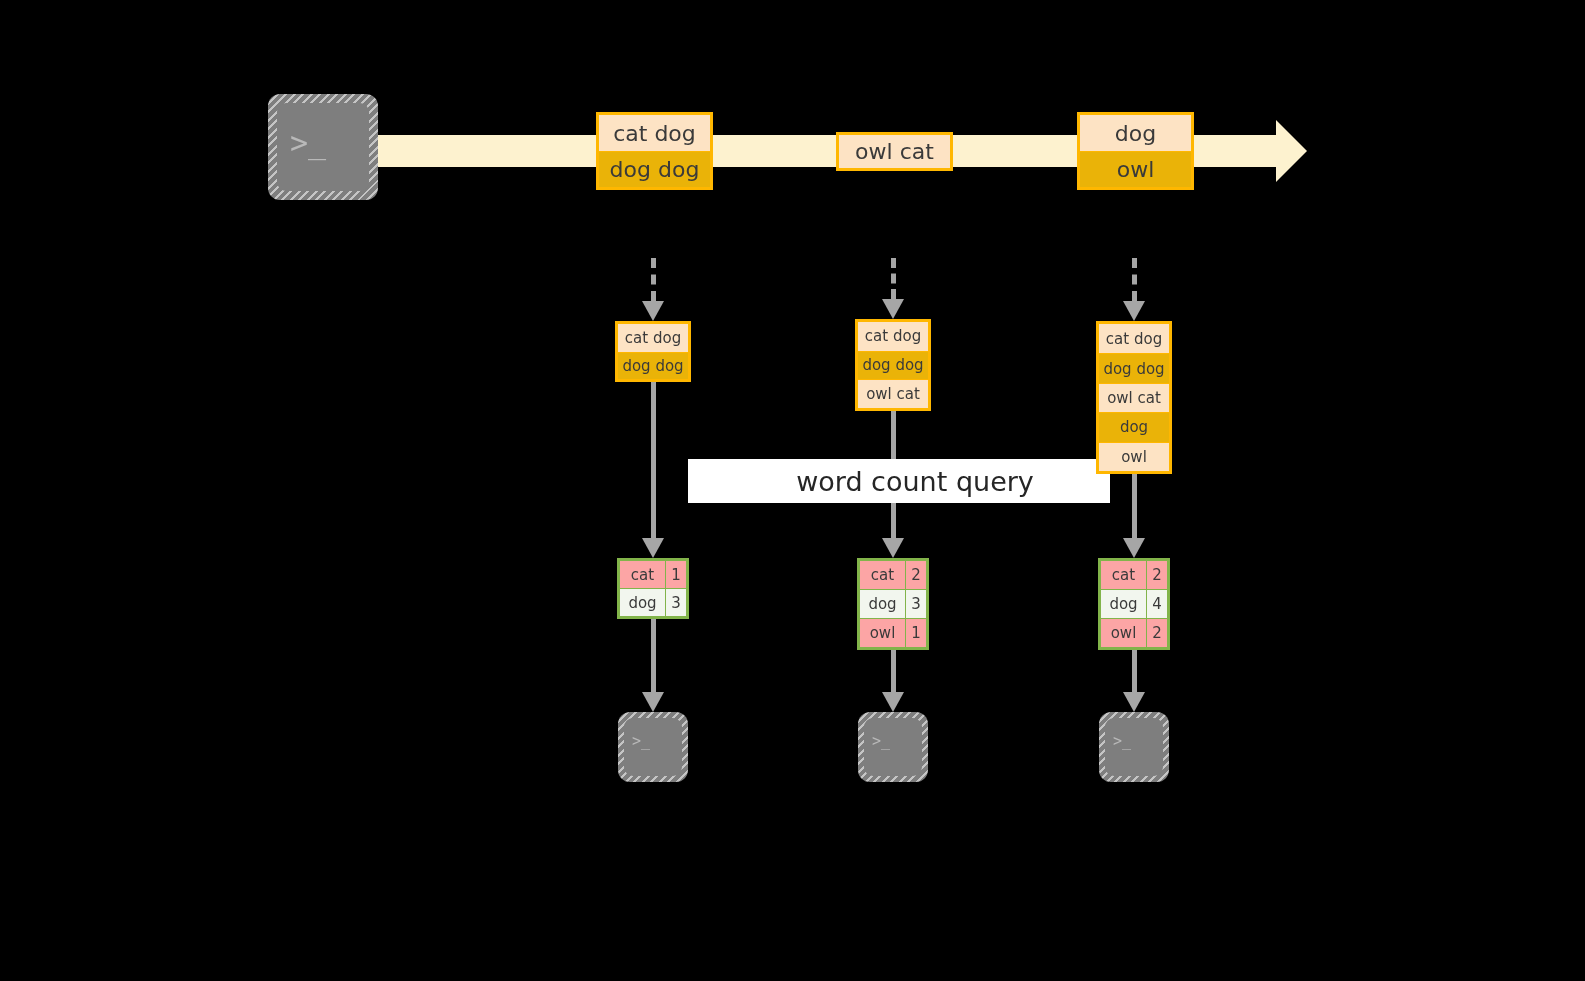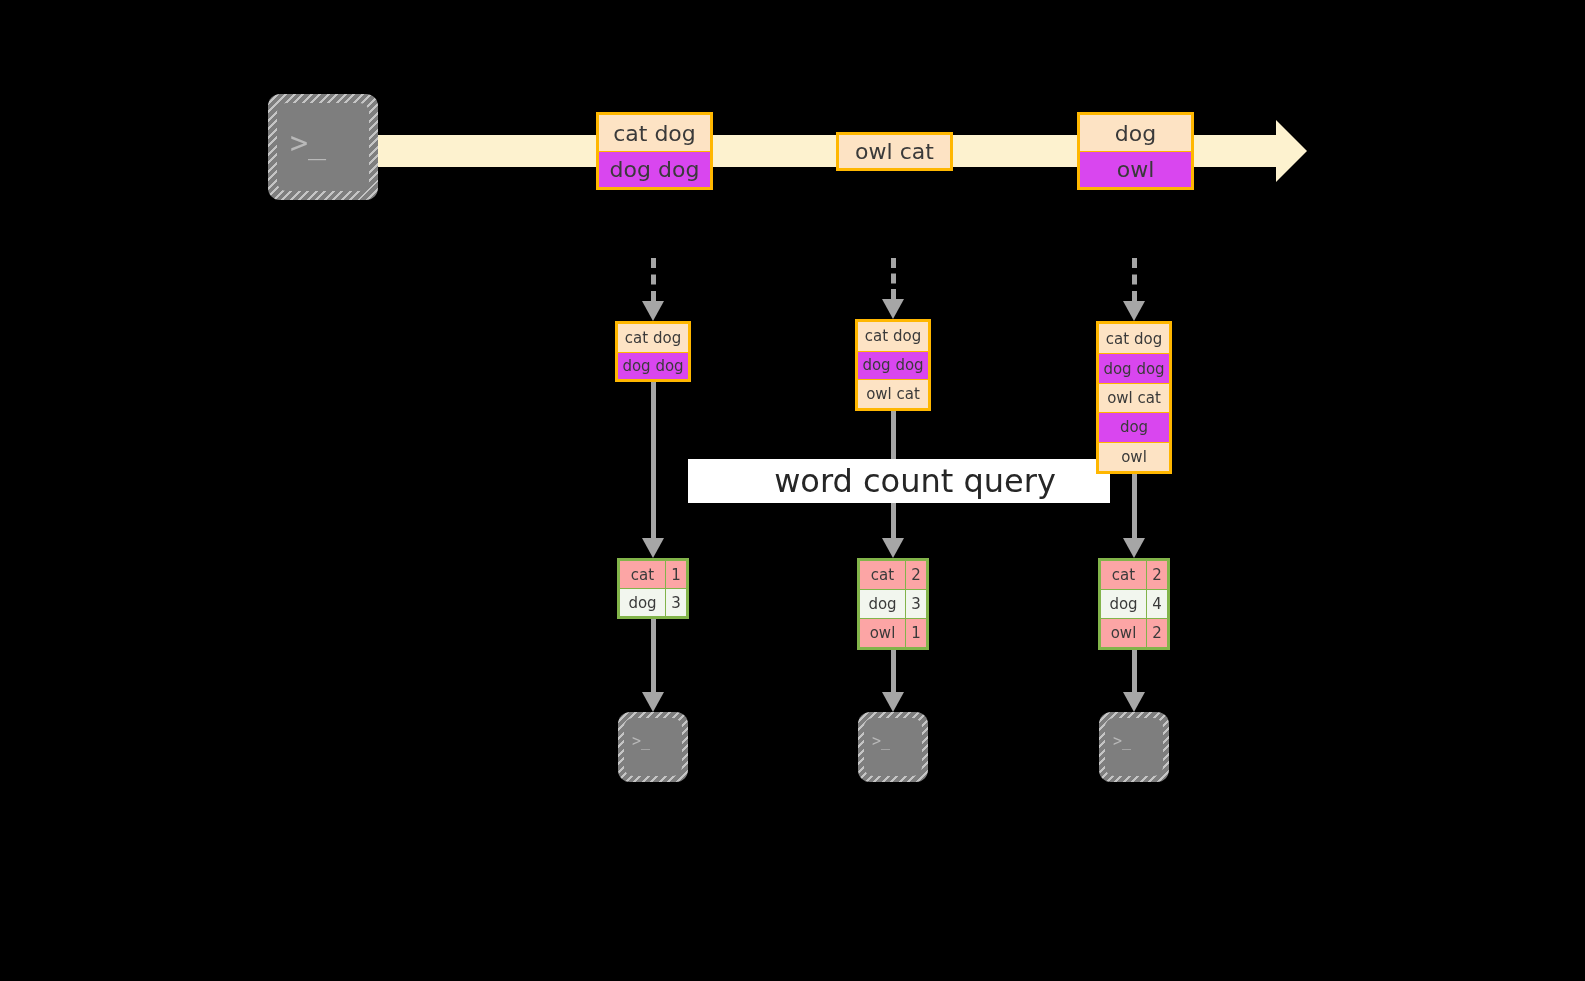--- a/index.html
+++ b/index.html
@@ -74,21 +74,21 @@
     box-sizing: border-box;
     display: flex;
     align-items: center;
     justify-content: center;
     color: #3a3a3a;
     white-space: nowrap;
     border-top: 1.5px solid #ffb700;
   }
   .obox .row:first-child { border-top: none; }
   .obox .row.shade-a { background: #fde3c4; }
-  .obox .row.shade-b { background: #d946ef; }
+  .obox .row.shade-b { background: #eab308; }
 
   
   .gbox {
     position: absolute;
     box-sizing: border-box;
     border: 3px solid #82b44a;
     background: #e3eada;
     display: flex;
     flex-direction: column;
   }
@@ -234,21 +234,21 @@
         <div class="gc count" style="flex: 1 1 auto; font-size: 15px;">2</div>
       </div>
     </div>
     <div class="vline" style="left: 1131.5px; top: 649.8px; width: 5px; height: 42.2px;"></div>
     <div class="vhead" style="left: 1123px; top: 692px;"></div>
     <div class="term" style="left: 1099px; top: 712px; width: 70px; height: 70px;">
       <div class="term-inner" style="left: 6px; top: 6px; width: 58px; height: 58px;"></div>
       <div class="term-prompt" style="left: 14px; top: 22px; font-size: 15px;">&gt;_</div>
     </div>
     <div class="query-band" style="left: 688px; top: 459px; width: 422px; height: 44px;">
-      <span class="label" style="font-size: 32px; margin-left: 32px;">word count query</span>
+      <span class="label" style="font-size: 27px; margin-left: 32px;">word count query</span>
     </div>
     <div class="obox" style="left: 1096px; top: 321px; width: 76px; height: 153px;">
       <div class="row shade-a" style="height: 20%; font-size: 15px;">cat dog</div>
       <div class="row shade-b" style="height: 20%; font-size: 15px;">dog dog</div>
       <div class="row shade-a" style="height: 20%; font-size: 15px;">owl cat</div>
       <div class="row shade-b" style="height: 20%; font-size: 15px;">dog</div>
       <div class="row shade-a" style="height: 20%; font-size: 15px;">owl</div>
     </div>
   </div>
 

